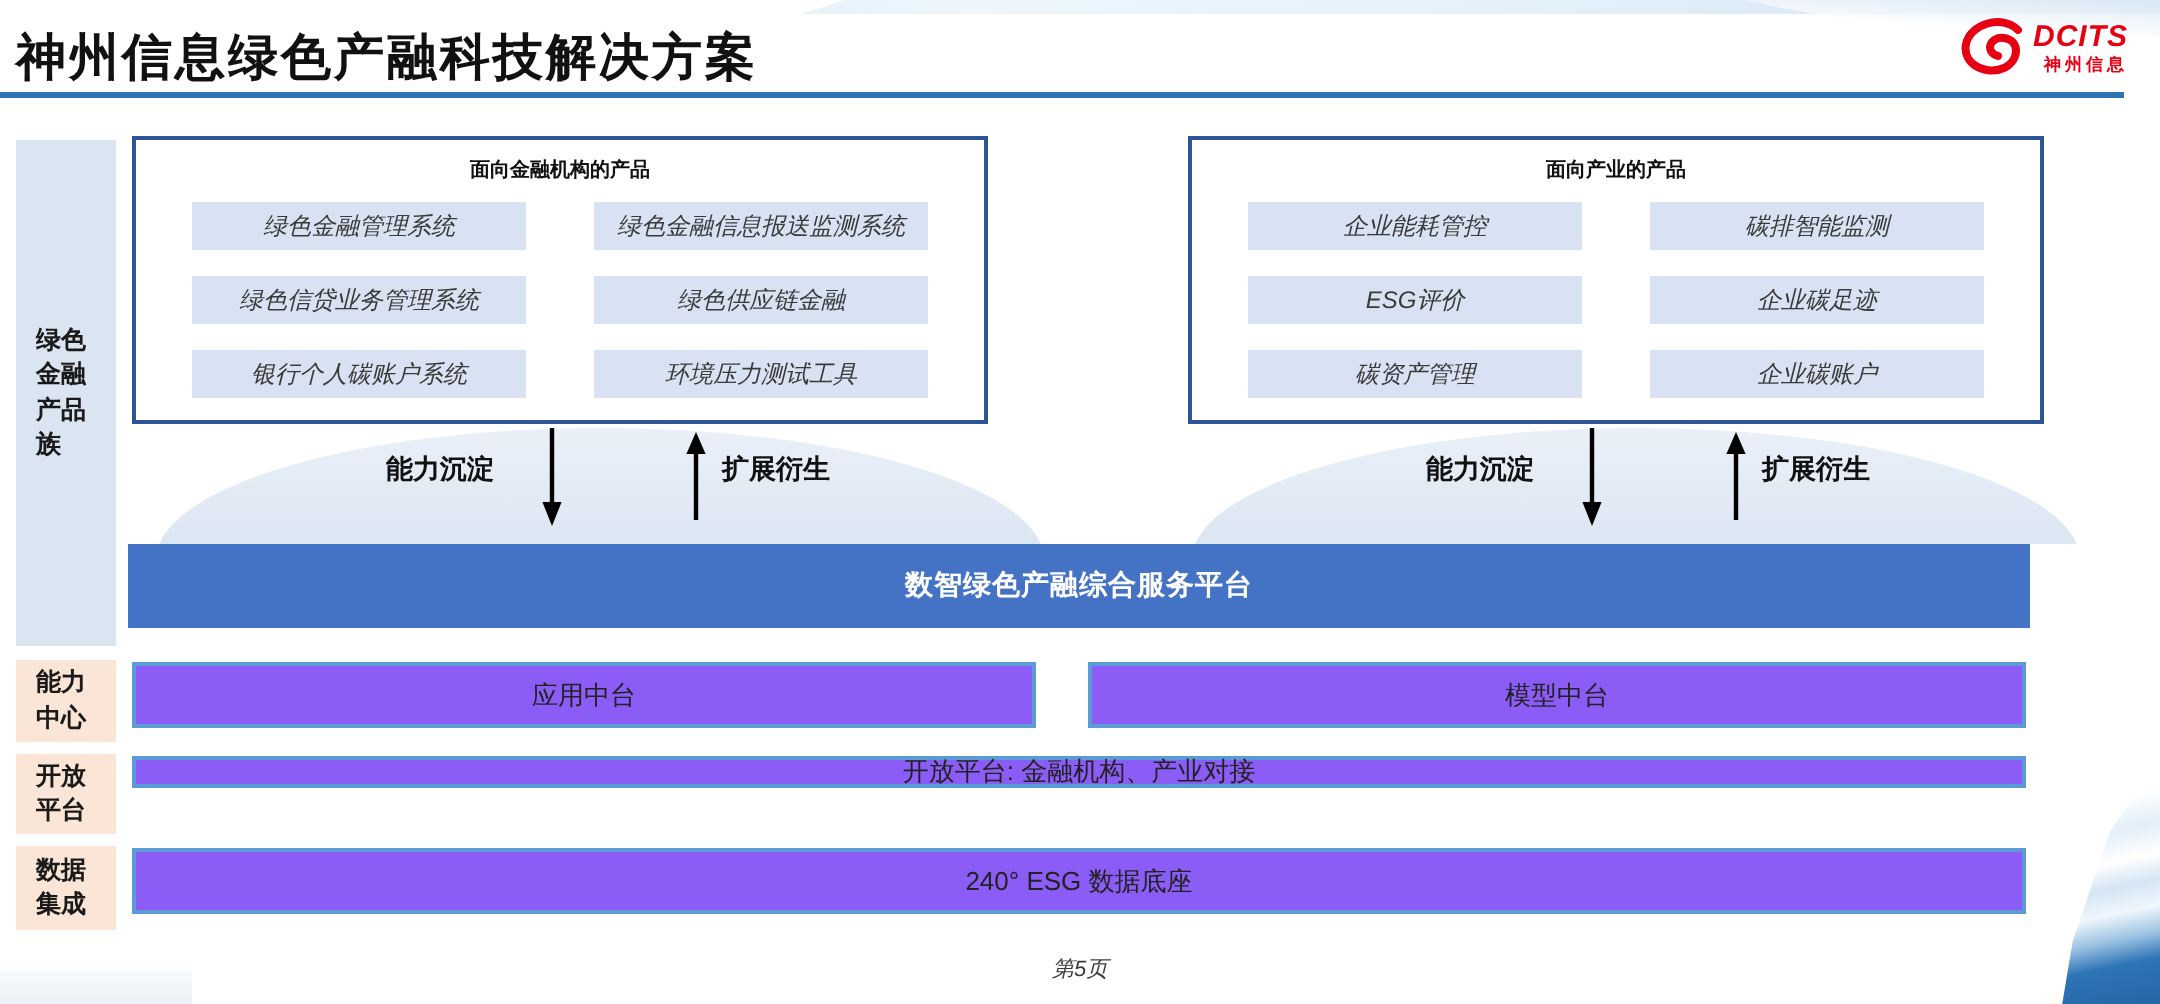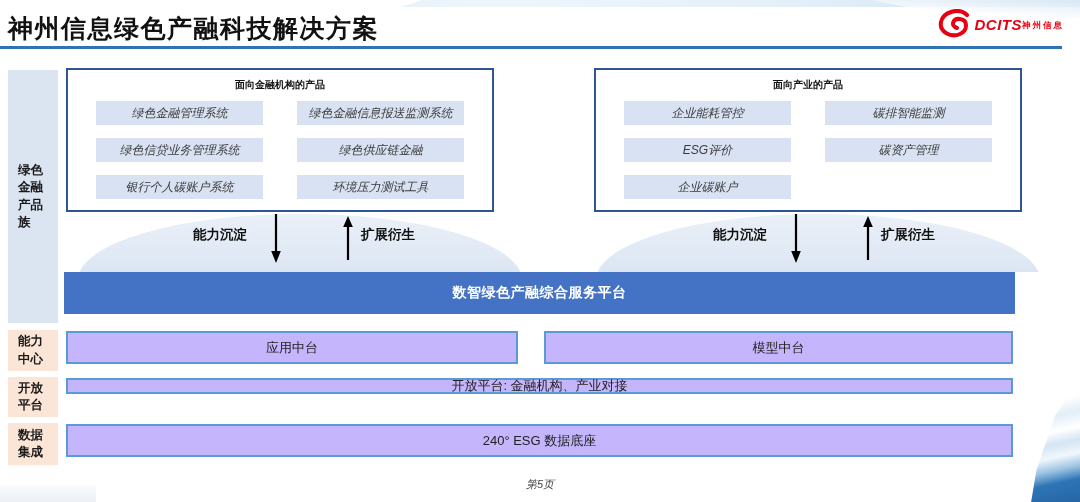--- a/index.html
+++ b/index.html
@@ -37,21 +37,21 @@
     white-space: nowrap; z-index: 5;
   }
   .title-underline {
     position: absolute; left: 0; top: 46px; width: 1062px; height: 3px;
     background: #2e74b5; z-index: 5;
   }
   .logo {
     position: absolute; right: 16px; top: 9px; display: flex; align-items: center;
     gap: 4px; z-index: 6;
   }
-  .logo-text { display: flex; align-items: center; }
+  .logo-text { display: flex; flex-direction: column; align-items: flex-end; }
   .logo-brand { font-size: 15px; font-weight: bold; font-style: italic; color: #e60012; letter-spacing: .5px; line-height: 1; }
   .logo-cn { font-size: 8.5px; font-weight: bold; color: #e60012; letter-spacing: 2px; line-height: 1; margin-top: 2px; }
   
   .side-block {
     position: absolute; left: 8px; width: 50px;
     display: flex; align-items: center; justify-content: center;
     text-align: left; font-weight: bold; color: #1a1a1a;
     font-size: 12.5px; line-height: 1.4;
   }
   .side-blue  { background: #dbe5f1; }
@@ -109,21 +109,21 @@
   .fl-settle-r { left: 713px; }
   .fl-extend-r { left: 881px; }
   
   .platform-bar {
     position: absolute; left: 64px; top: 272px; width: 951px; height: 42px;
     background: #4472c4; z-index: 3;
     display: flex; align-items: center; justify-content: center;
     color: #ffffff; font-size: 14px; font-weight: bold; letter-spacing: .5px;
   }
   .frame-box {
-    position: absolute; background: #c4b5fd; border: 2px solid #5b9bd5;
+    position: absolute; background: #8b5cf6; border: 2px solid #5b9bd5;
     display: flex; align-items: center; justify-content: center;
     font-size: 13px; color: #222; z-index: 2;
   }
   .mid-app   { left: 66px;  top: 331px; width: 452px; height: 33px; }
   .mid-model { left: 544px; top: 331px; width: 469px; height: 33px; }
   .row-open  { left: 66px;  top: 378px; width: 947px; height: 16px; }
   .row-data  { left: 66px;  top: 424px; width: 947px; height: 33px; }
   
   .page-footer {
     position: absolute; left: 0; top: 477px; width: 1080px;
@@ -187,20 +187,21 @@
       <div class="pill">环境压力测试工具</div>
     </div>
   </div>
 
   <div class="product-box right">
     <div class="product-box-title">面向产业的产品</div>
     <div class="pill-grid">
       <div class="pill">企业能耗管控</div>
       <div class="pill">碳排智能监测</div>
       <div class="pill">ESG评价</div>
+      <div class="pill">企业碳足迹</div>
       <div class="pill">碳资产管理</div>
       <div class="pill">企业碳账户</div>
     </div>
   </div>
 
   <div class="dome-zone">
     <div class="dome left"></div>
     <div class="dome right"></div>
   </div>
 

